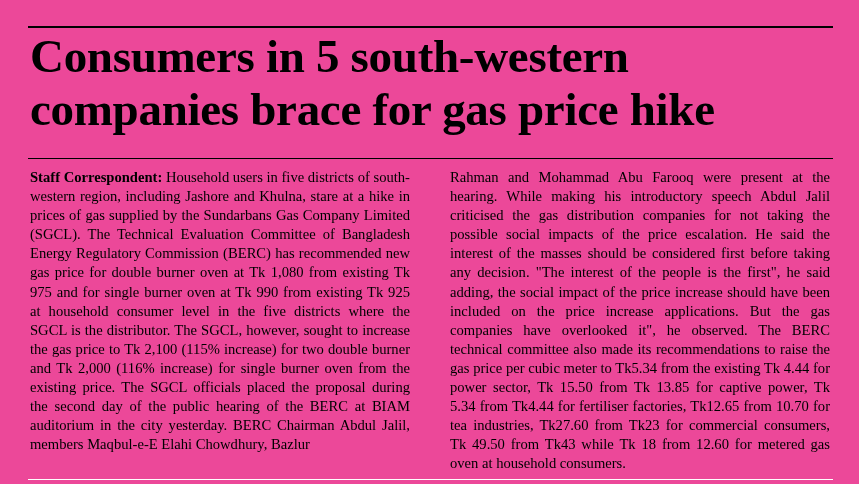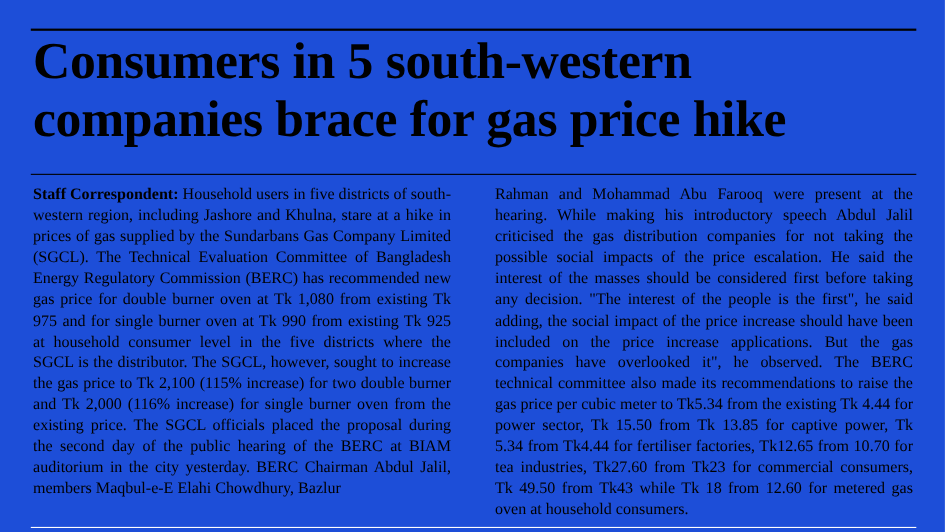--- a/index.html
+++ b/index.html
@@ -11,21 +11,21 @@
     width: 859px;
     height: 484px;
     overflow: hidden;
     font-family: "Liberation Serif", serif;
     color: #000000;
   }
   #page {
     position: relative;
     width: 859px;
     height: 484px;
-    background: #1d4ed8;
+    background: #ec4899;
     box-sizing: border-box;
   }
   
   .top-rule {
     position: absolute;
     left: 28px;
     top: 26px;
     width: 805px;
     height: 2px;
     background: #000000;

